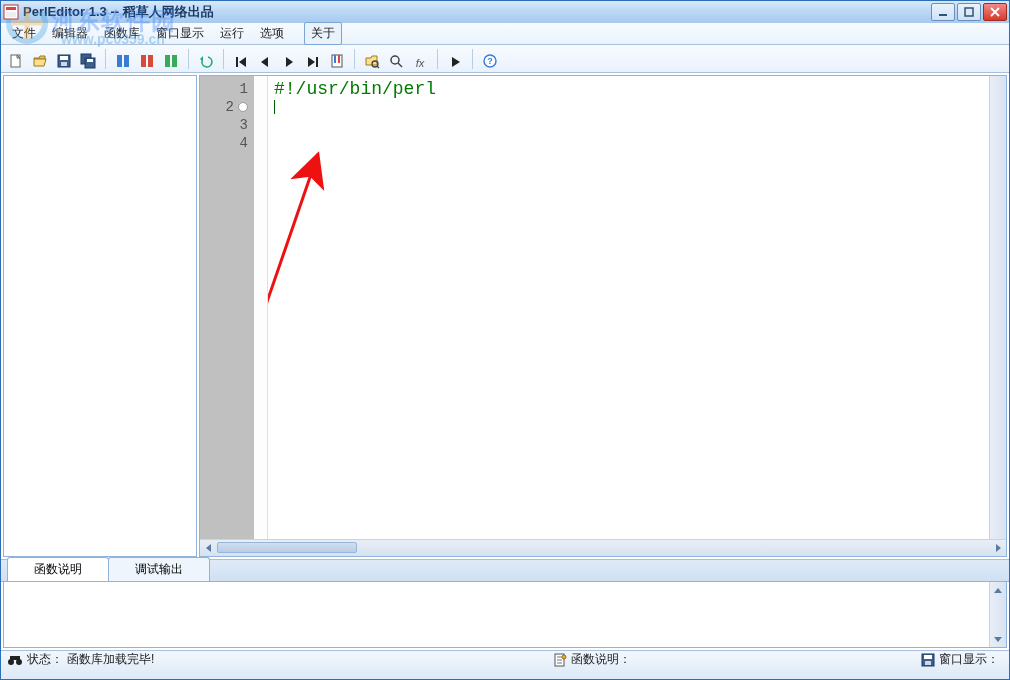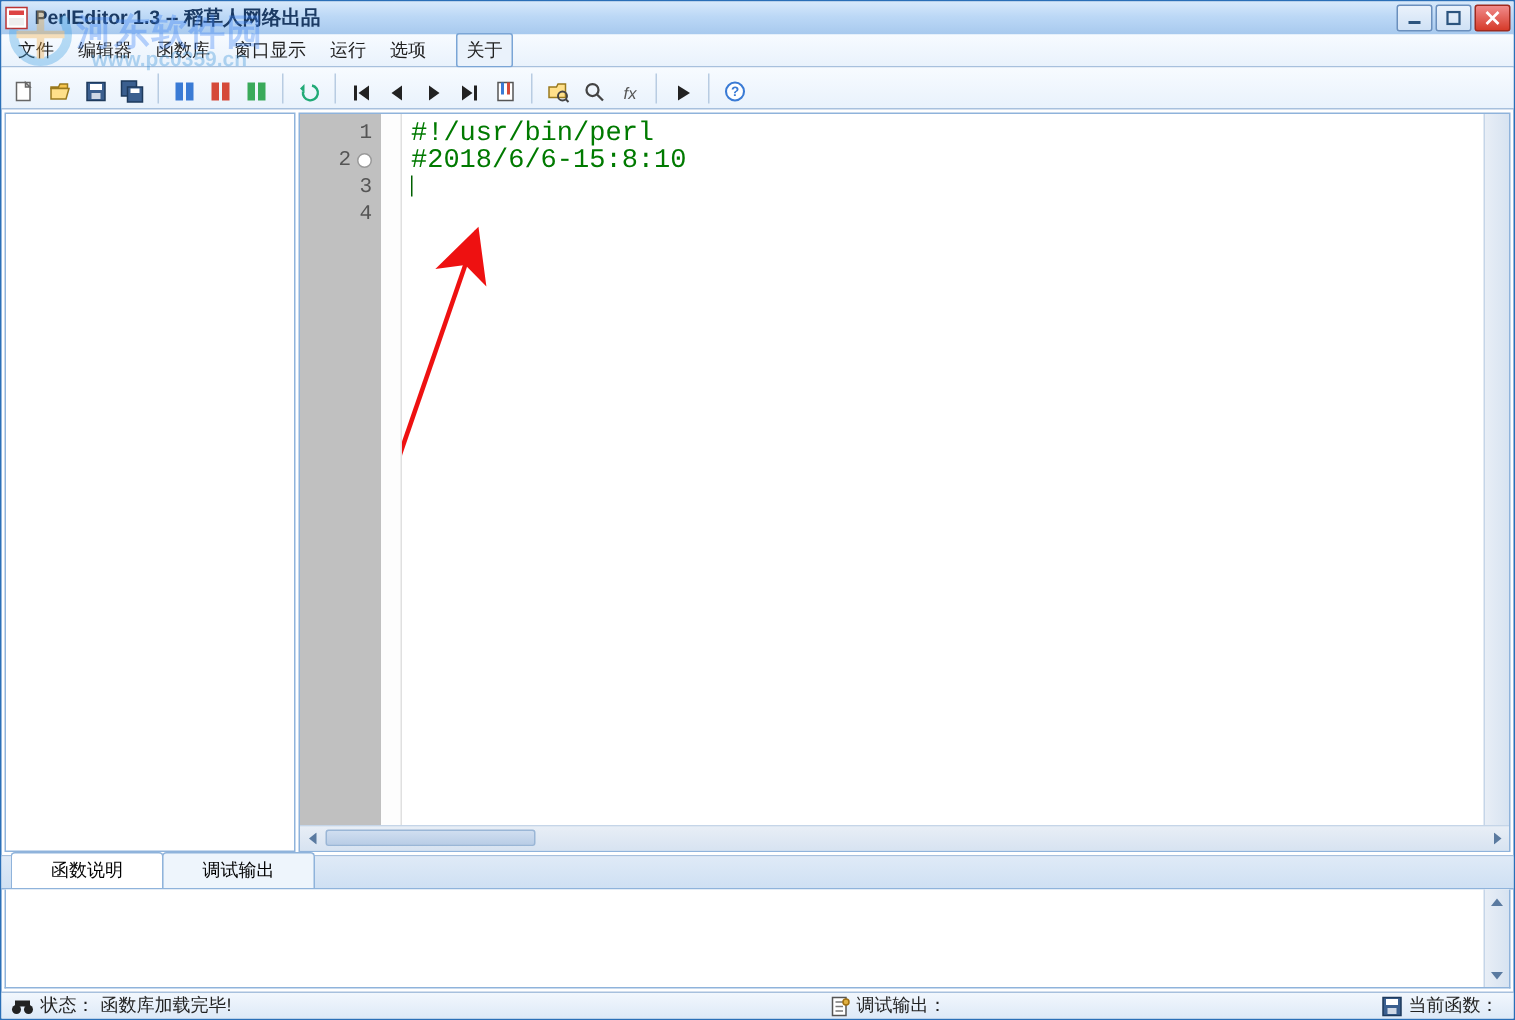--- a/index.html
+++ b/index.html
@@ -49,21 +49,21 @@
   .bottom-panel { height:90px; display:flex; flex-direction:column; }
   .bottom-tabs { height:22px; display:flex; align-items:flex-end; background: linear-gradient(#dfeaf7,#cfe0f3); border-bottom:1px solid #8fb3db; padding-left:6px; gap:0; }
   .btab { padding:3px 26px; border:1px solid #8fb3db; border-bottom:none; background:#eef5fc; border-top-left-radius:3px; border-top-right-radius:3px; margin-right:-1px; position:relative; }
   .btab.active { background:#fff; z-index:2; }
   .bottom-body { flex:1; border:1px solid #8fb3db; border-top:none; margin:0 2px 2px 2px; background:#fff; display:flex; }
   .bottom-body .inner { flex:1; }
   .bottom-body .vsb { width:17px; background: linear-gradient(90deg,#e8eef6,#d7e3f1); border-left:1px solid #c5d5e8; position:relative; }
   .bottom-body .vsb .arrow { height:17px; display:flex;align-items:center;justify-content:center; }
   .bottom-body .vsb .track { position:absolute; top:17px; bottom:17px; left:2px; right:2px; }
   
-  .statusbar { height:18px; background: linear-gradient(#f2f7fd,#dde9f7); border-top:1px solid #a7c0dd; display:flex; align-items:flex-start; padding:0 6px; gap:6px; font-size:12px; color:#222; }
+  .statusbar { height:29px; background: linear-gradient(#f2f7fd,#dde9f7); border-top:1px solid #a7c0dd; display:flex; align-items:flex-start; padding:0 6px; gap:6px; font-size:12px; color:#222; }
   .statusbar .cell { display:flex; align-items:center; gap:4px; }
   .statusbar .section2 { margin-left: auto; margin-right: 280px; }
   .statusbar .section3 { }
   svg { display:block; }
 </style>
 </head>
 <body>
 
 <div class="window">
 
@@ -235,21 +235,20 @@
           <div class="ln">
               <span>3</span>
             </div>
           <div class="ln">
               <span>4</span>
             </div>
         </div>
         <div class="margin-strip"></div>
         <div class="code">
           <div>#!/usr/bin/perl</div>
-          <div>#2018/6/6-15:8:10</div>
           <div></div>
           <div><span class="caret"></span><span></span></div>
 
           <svg class="red-arrow" width="800" height="470" viewBox="0 0 800 470">
             <defs>
               <marker id="ah" markerWidth="14" markerHeight="14" refX="11" refY="6" orient="auto">
                 <path d="M0 0 L12 6 L0 12 L3 6 Z" fill="#e11"></path>
               </marker>
             </defs>
             <line x1="-30" y1="310" x2="50" y2="78" stroke="#e11" stroke-width="3" marker-end="url(#ah)"></line>
@@ -313,32 +312,32 @@
     <span class="cell section2">
       <span>
           <svg width="14" height="14" viewBox="0 0 14 14">
             <rect x="2" y="1" width="9" height="12" fill="#fff" stroke="#555"></rect>
             <line x1="4" y1="4" x2="9" y2="4" stroke="#777"></line>
             <line x1="4" y1="7" x2="9" y2="7" stroke="#777"></line>
             <line x1="4" y1="10" x2="9" y2="10" stroke="#777"></line>
             <circle cx="11" cy="4" r="2" fill="#e0b040" stroke="#a07010"></circle>
           </svg>
         </span>
-      <span>调试输出：</span>
+      <span>函数说明：</span>
       <span></span>
     </span>
     <span class="cell section3">
       <span>
           <svg width="14" height="14" viewBox="0 0 14 14">
             <rect x="1" y="1" width="12" height="12" fill="#3b5f8f" stroke="#1e3a5c"></rect>
             <rect x="3" y="2" width="8" height="4" fill="#fff"></rect>
             <rect x="4" y="8" width="6" height="4" fill="#cfd8e6"></rect>
           </svg>
         </span>
-      <span>当前函数：</span>
+      <span>窗口显示：</span>
       <span></span>
     </span>
   </div>
 
   <div class="watermark">
     <svg class="wm-logo" width="52" height="46" viewBox="0 0 52 46">
       <circle cx="24" cy="22" r="18" fill="none" stroke="#3da0e3" stroke-width="6" stroke-dasharray="60 40"></circle>
       <path d="M24 6 L24 38 M8 22 L40 22" stroke="#f2a83a" stroke-width="5"></path>
     </svg>
     <div class="wm-line1">河东软件园</div>

